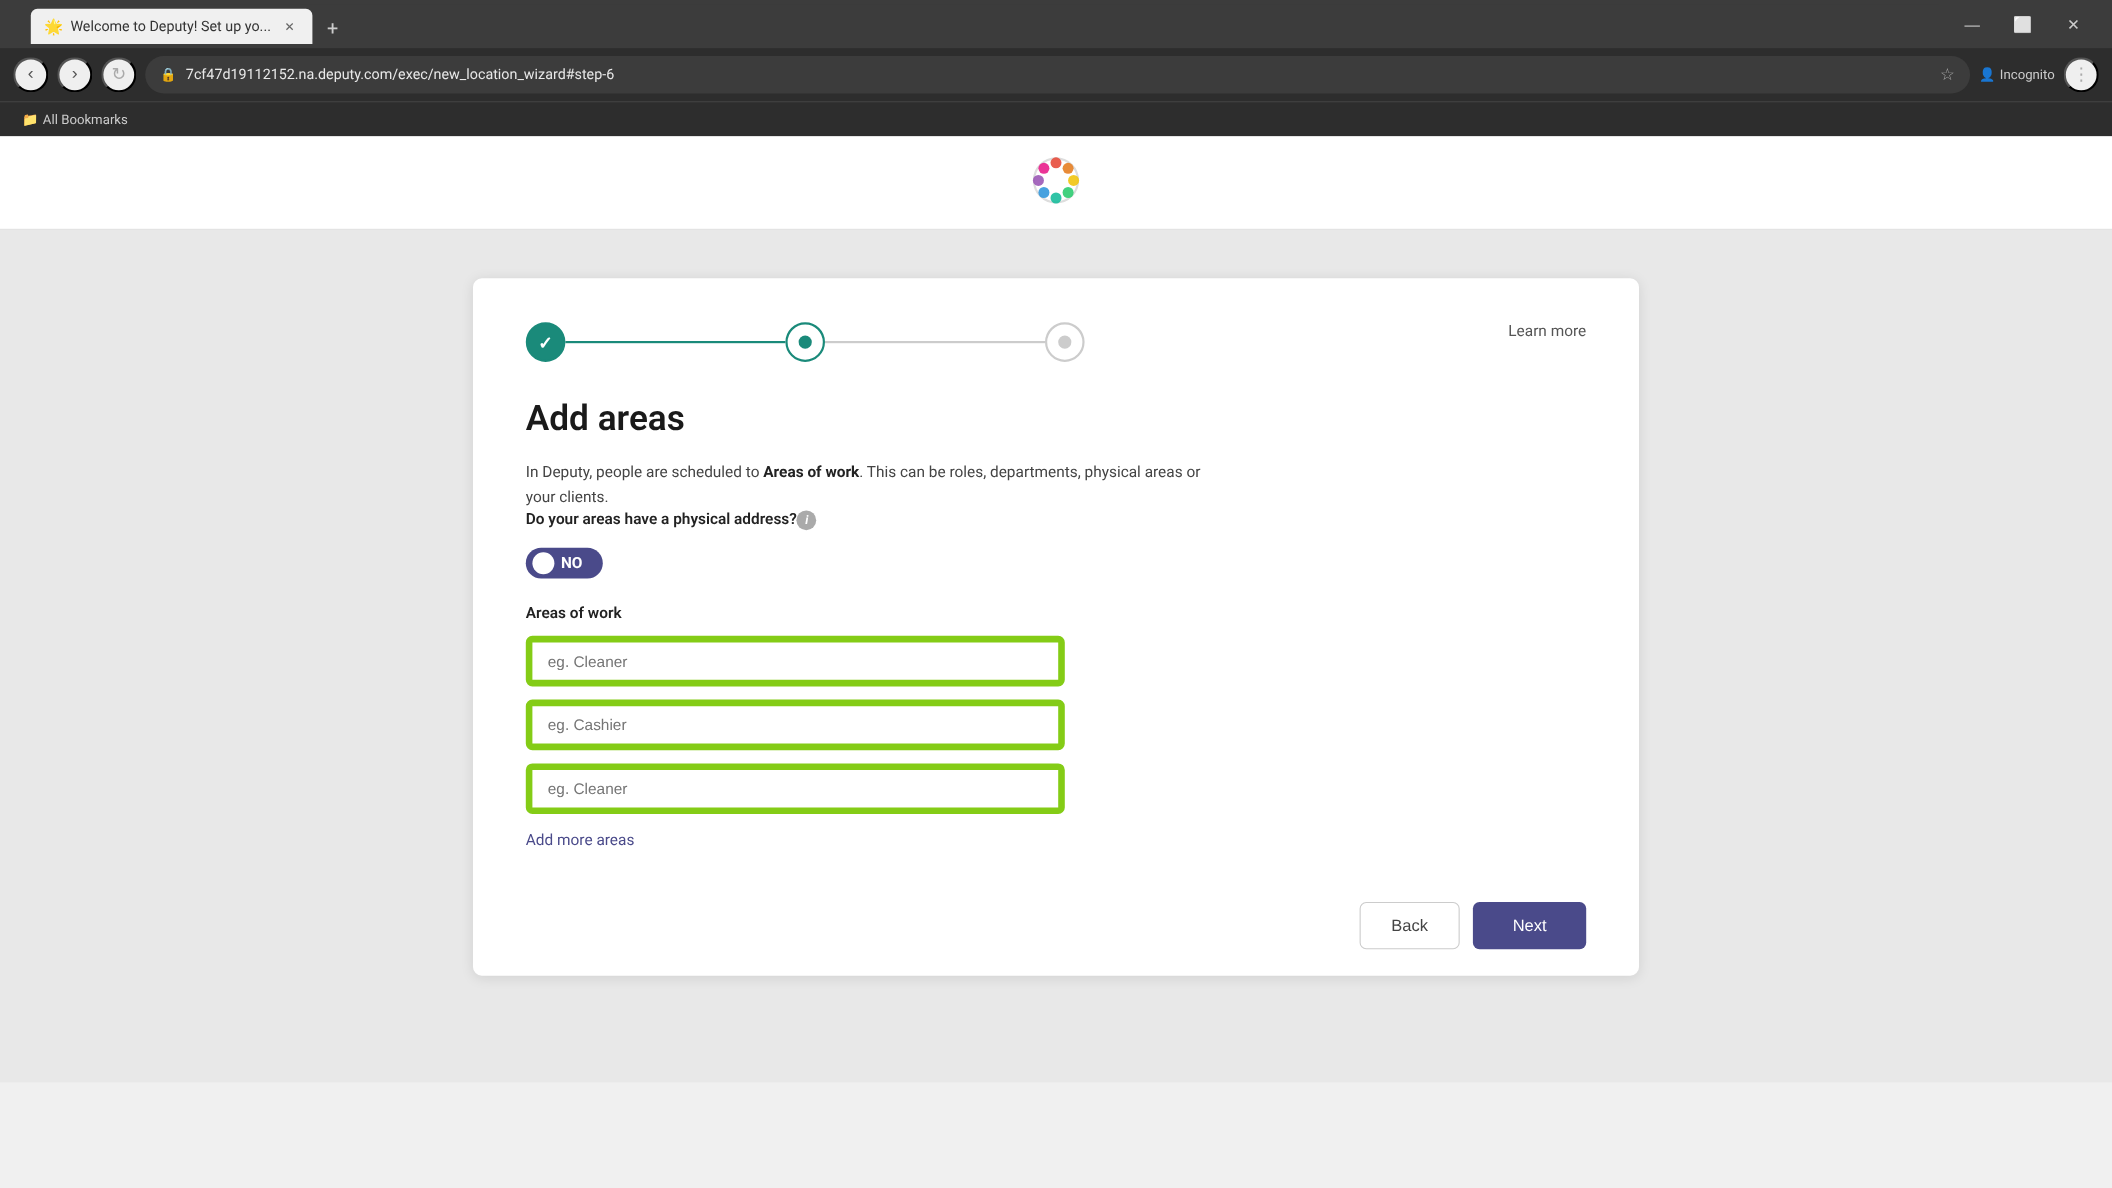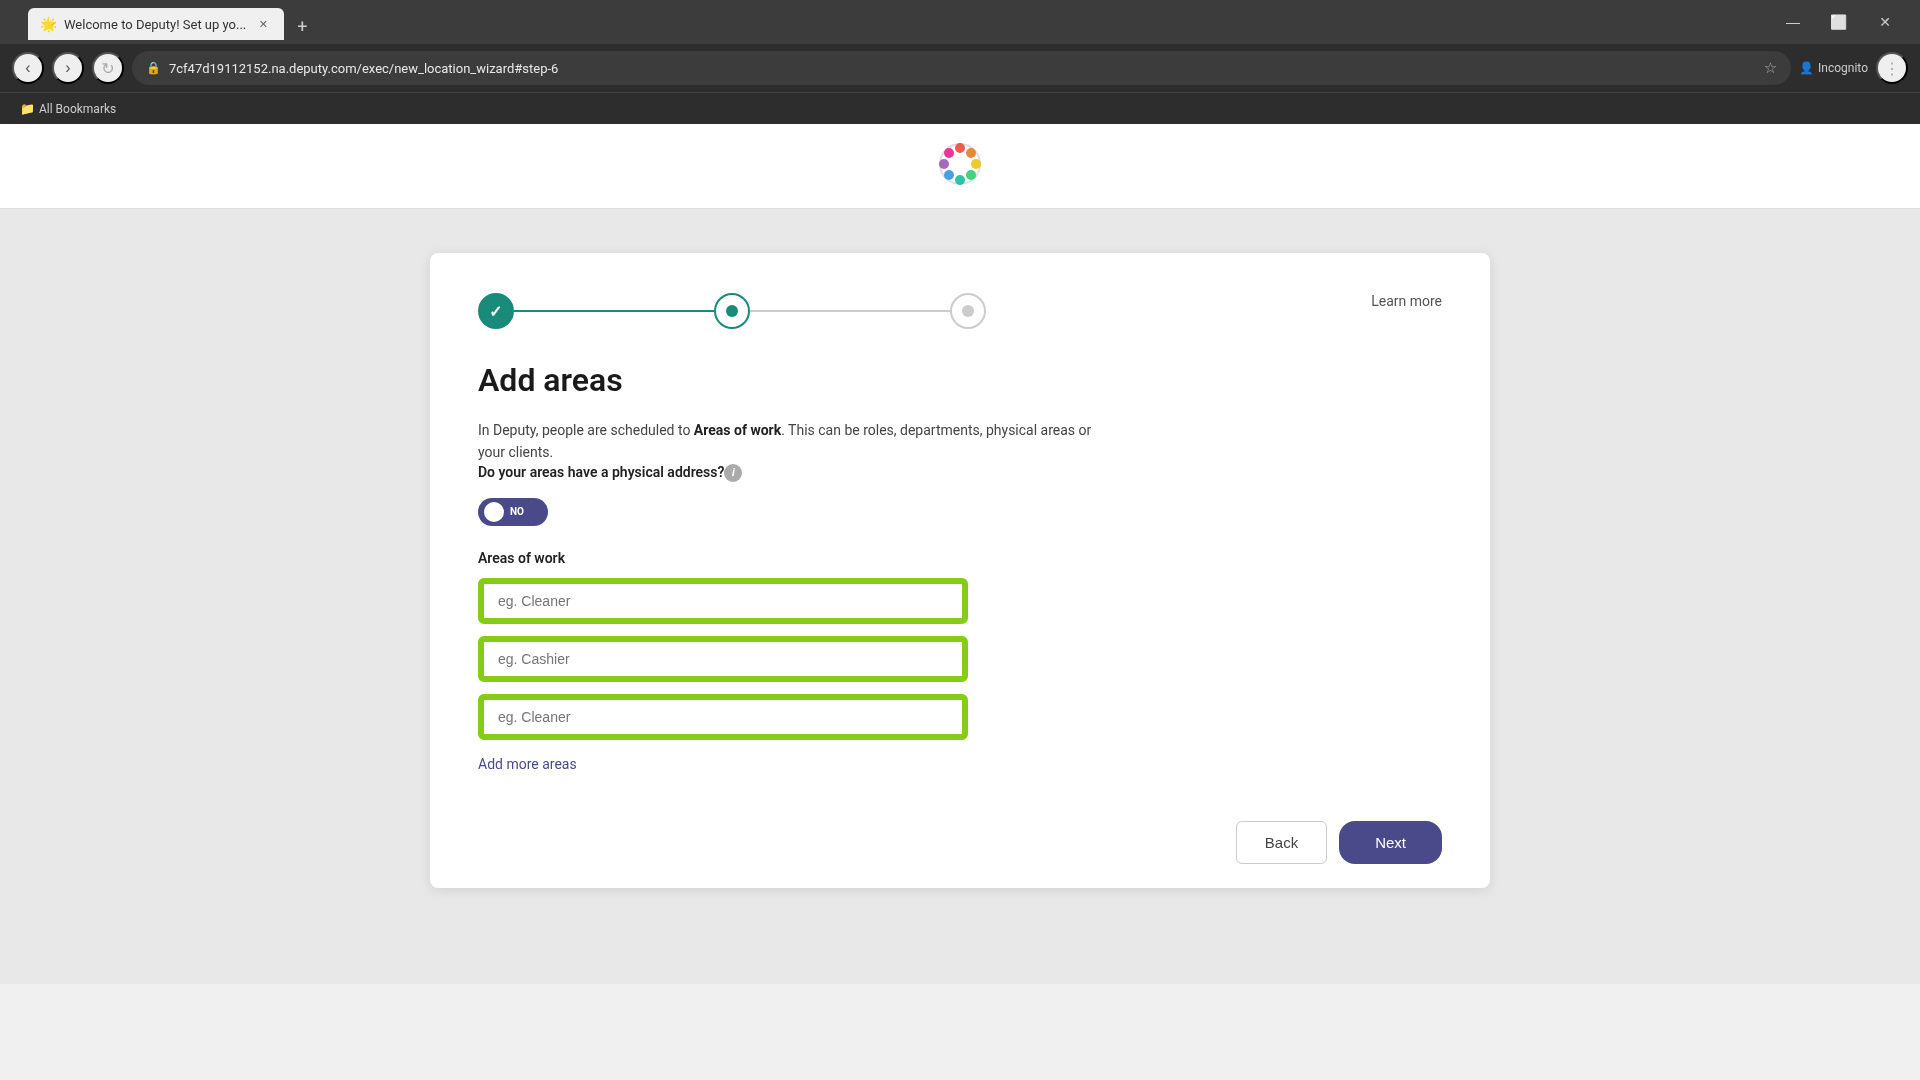--- a/index.html
+++ b/index.html
@@ -305,21 +305,21 @@
     }
     .toggle-thumb {
       width: 20px;
       height: 20px;
       background: white;
       border-radius: 50%;
       position: relative;
     }
     .toggle-label {
       color: white;
-      font-size: 10px;
+      font-size: 14px;
       font-weight: bold;
       margin-left: 6px;
     }
 
     
     .areas-label {
       font-size: 14px;
       font-weight: 600;
       color: #222;
       margin-bottom: 12px;
@@ -359,21 +359,21 @@
       background: white;
       border-radius: 6px;
       font-size: 15px;
       color: #444;
       cursor: pointer;
     }
     .btn-next {
       padding: 12px 36px;
       border: none;
       background: #4a4a8a;
-      border-radius: 16px;
+      border-radius: 6px;
       font-size: 15px;
       color: white;
       cursor: pointer;
       font-weight: 500;
     }
   </style>
 </head>
 <body>
 
 <div class="browser-chrome">

